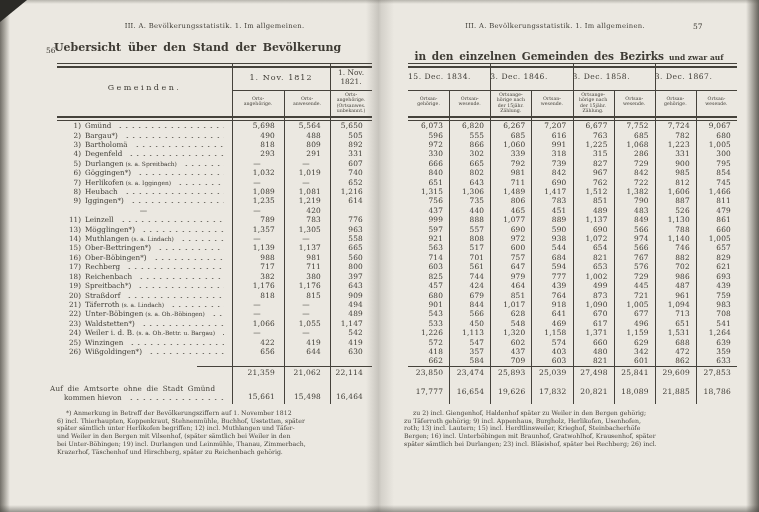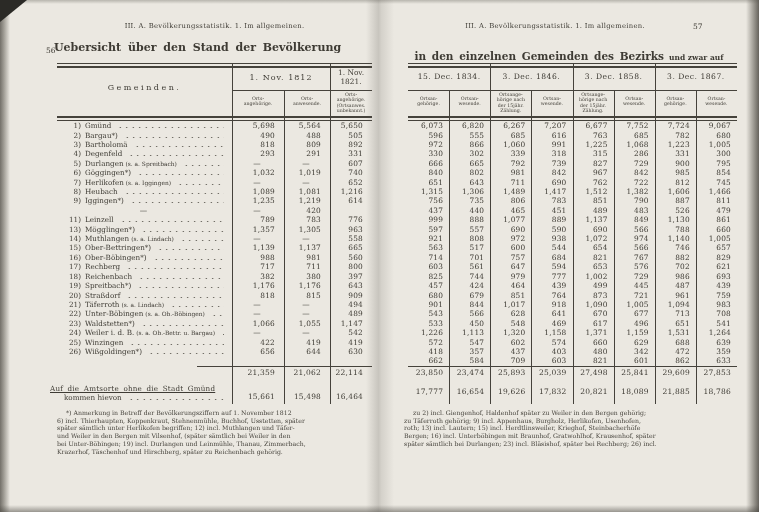--- a/index.html
+++ b/index.html
@@ -28,41 +28,41 @@
   .tsuffix{font-size:7.5px;font-weight:bold;}
 
   .table{position:absolute;top:63px;}
   #ltable{left:57px;width:315px;height:341px;}
   #rtable{left:408px;width:329px;height:341px;}
   .rule{position:absolute;background:#45423b;}
 
   .lh-gem{position:absolute;text-align:center;font-size:8px;letter-spacing:2.5px;}
   .lh-g1{position:absolute;text-align:center;font-size:8px;letter-spacing:1px;white-space:nowrap;}
   .lh-g2{position:absolute;text-align:center;font-size:7.4px;line-height:8.5px;white-space:nowrap;}
-  .rh-g{position:absolute;text-align:center;font-size:7.6px;letter-spacing:.5px;white-space:nowrap;}
+  .rh-g{position:absolute;text-align:left;font-size:7.6px;letter-spacing:.5px;white-space:nowrap;}
   .lh-sub{position:absolute;text-align:center;font-size:4.7px;line-height:5.3px;color:#45423b;}
 
   .lbody,.rbody{position:absolute;}
   .lrow{display:grid;grid-template-columns:175px 52px 46px 42px;height:9.42px;align-items:center;}
   .rrow{display:grid;grid-template-columns:repeat(8,41.125px);height:9.42px;align-items:center;}
   .lname{display:flex;align-items:baseline;padding-left:9px;font-size:7.2px;white-space:nowrap;overflow:hidden;}
   .lnum{width:15px;text-align:right;flex:none;}
   .lnm{padding-left:4px;flex:none;}
   .lparen{padding-left:2px;font-size:5.9px;flex:none;}
   .leader{flex:1;height:3px;margin:0 8px 1px 6px;align-self:flex-end;
           background-image:radial-gradient(circle,#4a473f .7px,rgba(0,0,0,0) .95px);
           background-size:6.5px 3px;background-repeat:repeat-x;background-position:left bottom;}
   .lval{font-size:7.4px;text-align:right;padding-right:9px;letter-spacing:.2px;}
   .lval.dash{text-align:center;padding-right:2px;}
   .rval{font-size:7.4px;text-align:right;padding-right:6px;letter-spacing:.2px;}
   .ltotal,.lam,.rtotal,.rtotal2{position:absolute;}
   .ltotal .lval,.rtotal .rval,.rtotal2 .rval{font-size:7.5px;}
   .lam{align-items:end;}
   .amlbl{display:block;margin-left:-16px;overflow:visible;}
-  .aml1{font-size:7.2px;white-space:nowrap;letter-spacing:.2px;word-spacing:2px;text-decoration:underline;}
+  .aml1{font-size:7.2px;white-space:nowrap;letter-spacing:.2px;word-spacing:2px;}
   .aml2{display:flex;align-items:baseline;font-size:7.2px;padding-left:14px;}
   .amval{padding-bottom:1px;}
 
   .footnote{position:absolute;top:409px;font-size:6.2px;line-height:7.7px;color:#45423b;}
   .fn-l{left:57px;width:318px;}
   .fn-r{left:404px;width:338px;}
   .footnote div:first-child{text-indent:9px;}
 </style>
 </head>
 <body>

